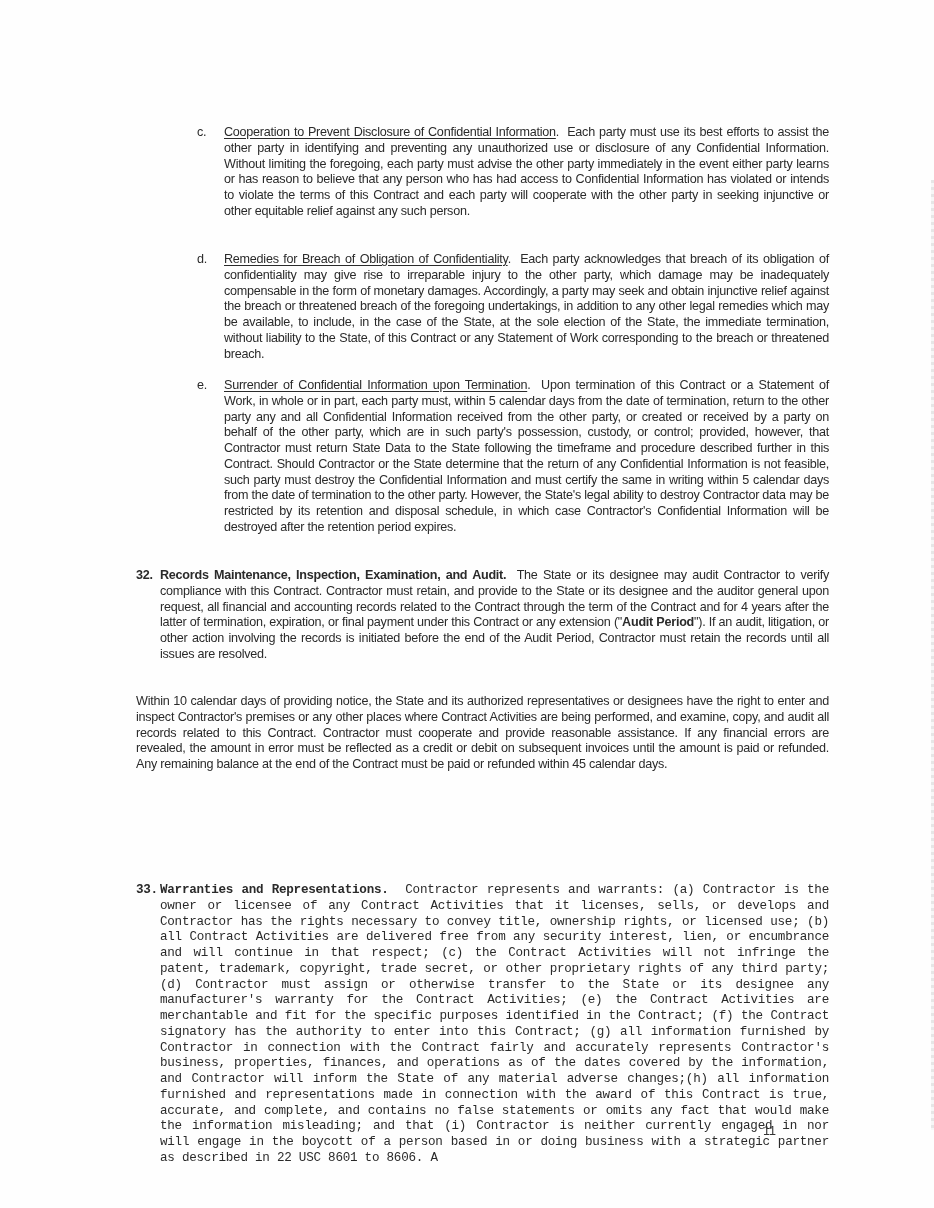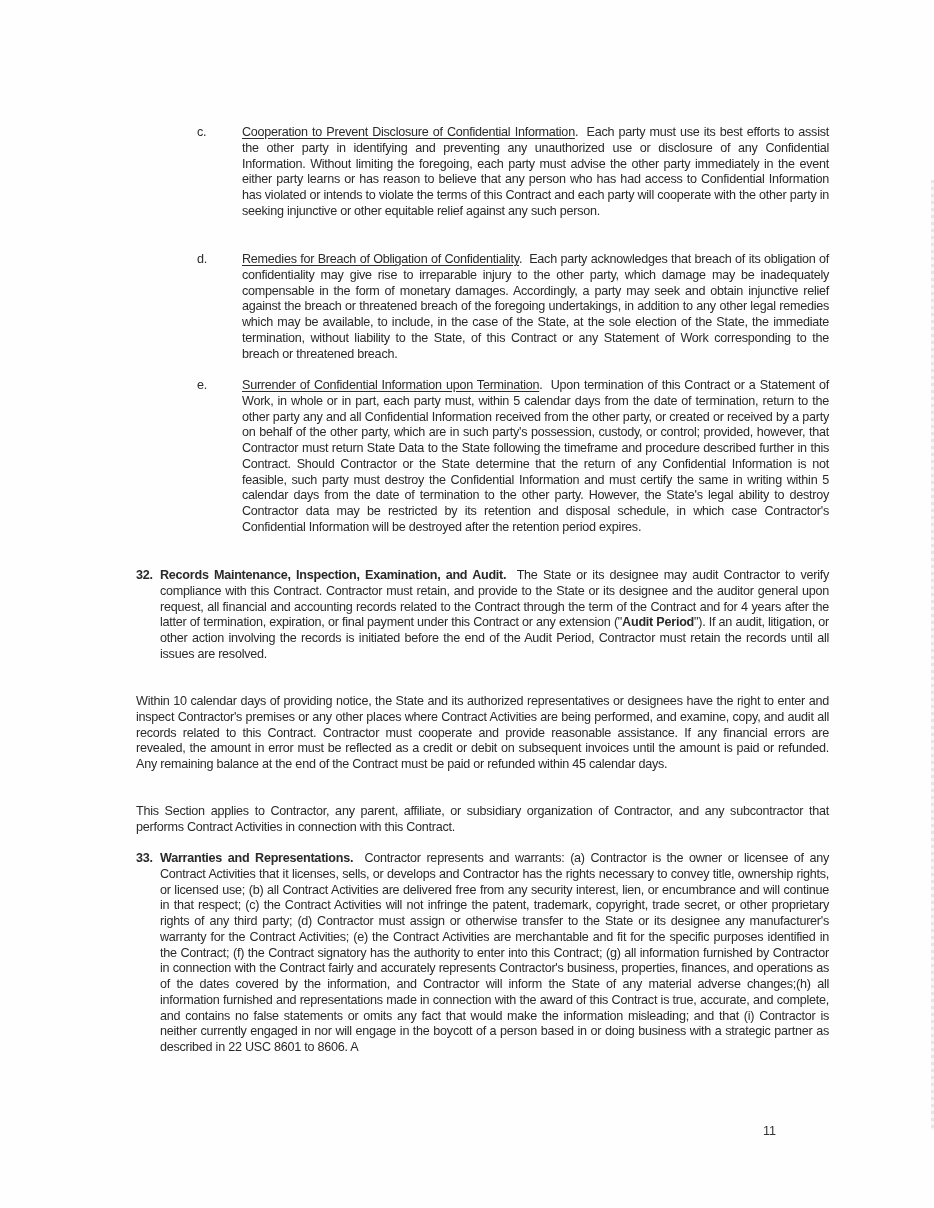--- a/index.html
+++ b/index.html
@@ -41,21 +41,21 @@
     .sub-item {
       left: 197px;
       width: 632px;
     }
     .sub-item .marker {
       position: absolute;
       left: 0;
       top: 0;
     }
     .sub-item .body {
-      margin-left: 45px;
+      margin-left: 27px;
       text-align: justify;
     }
     .section {
       left: 136px;
       width: 693px;
     }
     .section .marker {
       position: absolute;
       left: 0;
       top: 0;
@@ -117,25 +117,22 @@
     <span class="marker">32.</span>
     <div class="body">
       <span class="heading-b">Records Maintenance, Inspection, Examination, and Audit.</span>&nbsp; <span>The State or its designee may audit Contractor to verify compliance with this Contract.  Contractor must retain, and provide to the State or its designee and the auditor general upon request, all financial and accounting records related to the Contract through the term of the Contract and for 4 years after the latter of termination, expiration, or final payment under this Contract or any extension ("</span><span class="bold">Audit Period</span><span>").  If an audit, litigation, or other action involving the records is initiated before the end of the Audit Period, Contractor must retain the records until all issues are resolved.</span>
     </div>
   </div>
 
   <div class="block section" style="top:694px;">
     <div class="para">Within 10 calendar days of providing notice, the State and its authorized representatives or designees have the right to enter and inspect Contractor's premises or any other places where Contract Activities are being performed, and examine, copy, and audit all records related to this Contract.  Contractor must cooperate and provide reasonable assistance.  If any financial errors are revealed, the amount in error must be reflected as a credit or debit on subsequent invoices until the amount is paid or refunded.  Any remaining balance at the end of the Contract must be paid or refunded within 45 calendar days.</div>
   </div>
 
-  <div class="block section" style="top:804px;">
-    <div class="para">This Section applies to Contractor, any parent, affiliate, or subsidiary organization of Contractor, and any subcontractor that performs Contract Activities in connection with this Contract.</div>
-  </div>
 
-  <div class="block section" style="top:851px;">
+  <div class="block section" style="top:883px;font-family:Liberation Mono, monospace;">
     <span class="marker">33.</span>
     <div class="body">
       <span class="heading-b">Warranties and Representations.</span>&nbsp; <span>Contractor represents and warrants: (a) Contractor is the owner or licensee of any Contract Activities that it licenses, sells, or develops and Contractor has the rights necessary to convey title, ownership rights, or licensed use; (b) all Contract Activities are delivered free from any security interest, lien, or encumbrance and will continue in that respect; (c) the Contract Activities will not infringe the patent, trademark, copyright, trade secret, or other proprietary rights of any third party; (d) Contractor must assign or otherwise transfer to the State or its designee any manufacturer's warranty for the Contract Activities; (e) the Contract Activities are merchantable and fit for the specific purposes identified in the Contract; (f) the Contract signatory has the authority to enter into this Contract; (g) all information furnished by Contractor in connection with the Contract fairly and accurately represents Contractor's business, properties, finances, and operations as of the dates covered by the information, and Contractor will inform the State of any material adverse changes;(h) all information furnished and representations made in connection with the award of this Contract is true, accurate, and complete, and contains no false statements or omits any fact that would make the information misleading; and that (i) Contractor is neither currently engaged in nor will engage in the boycott of a person based in or doing business with a strategic partner as described in 22 USC 8601 to 8606.  A</span>
     </div>
   </div>
 
   <div class="page-number">11</div>
 
 </div>
 

